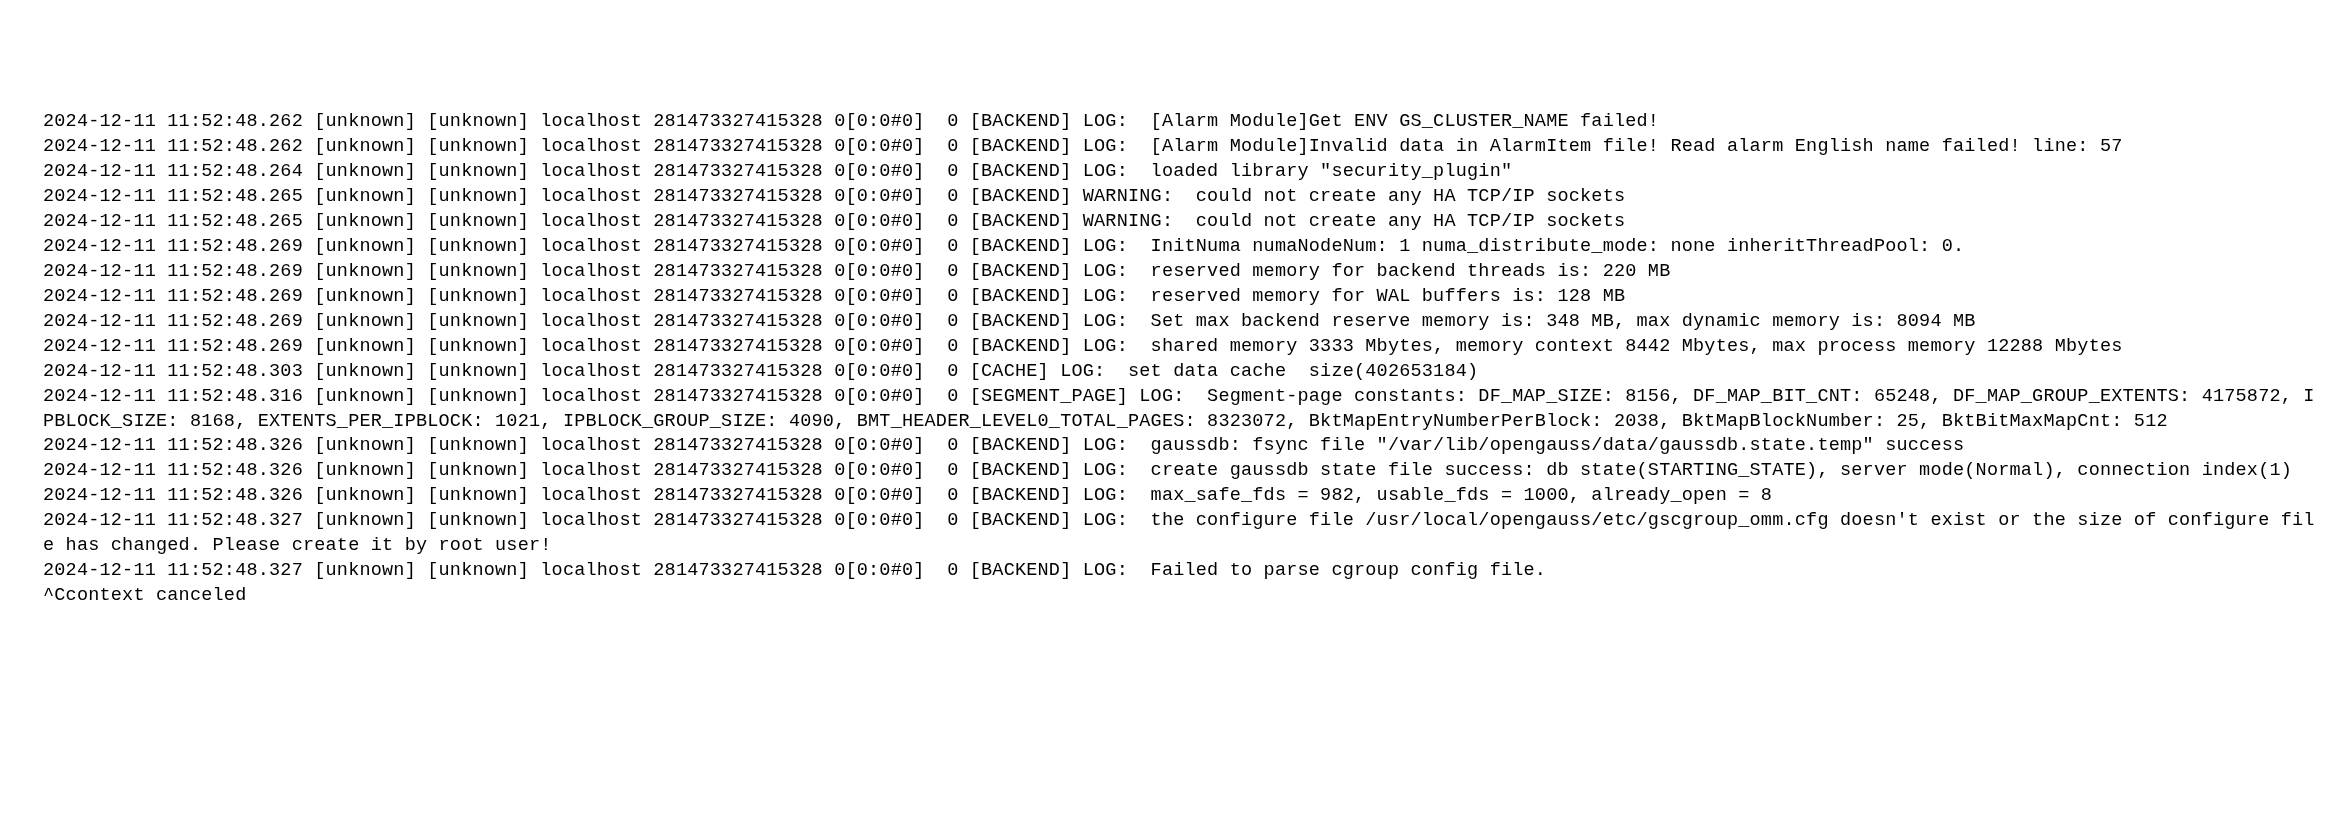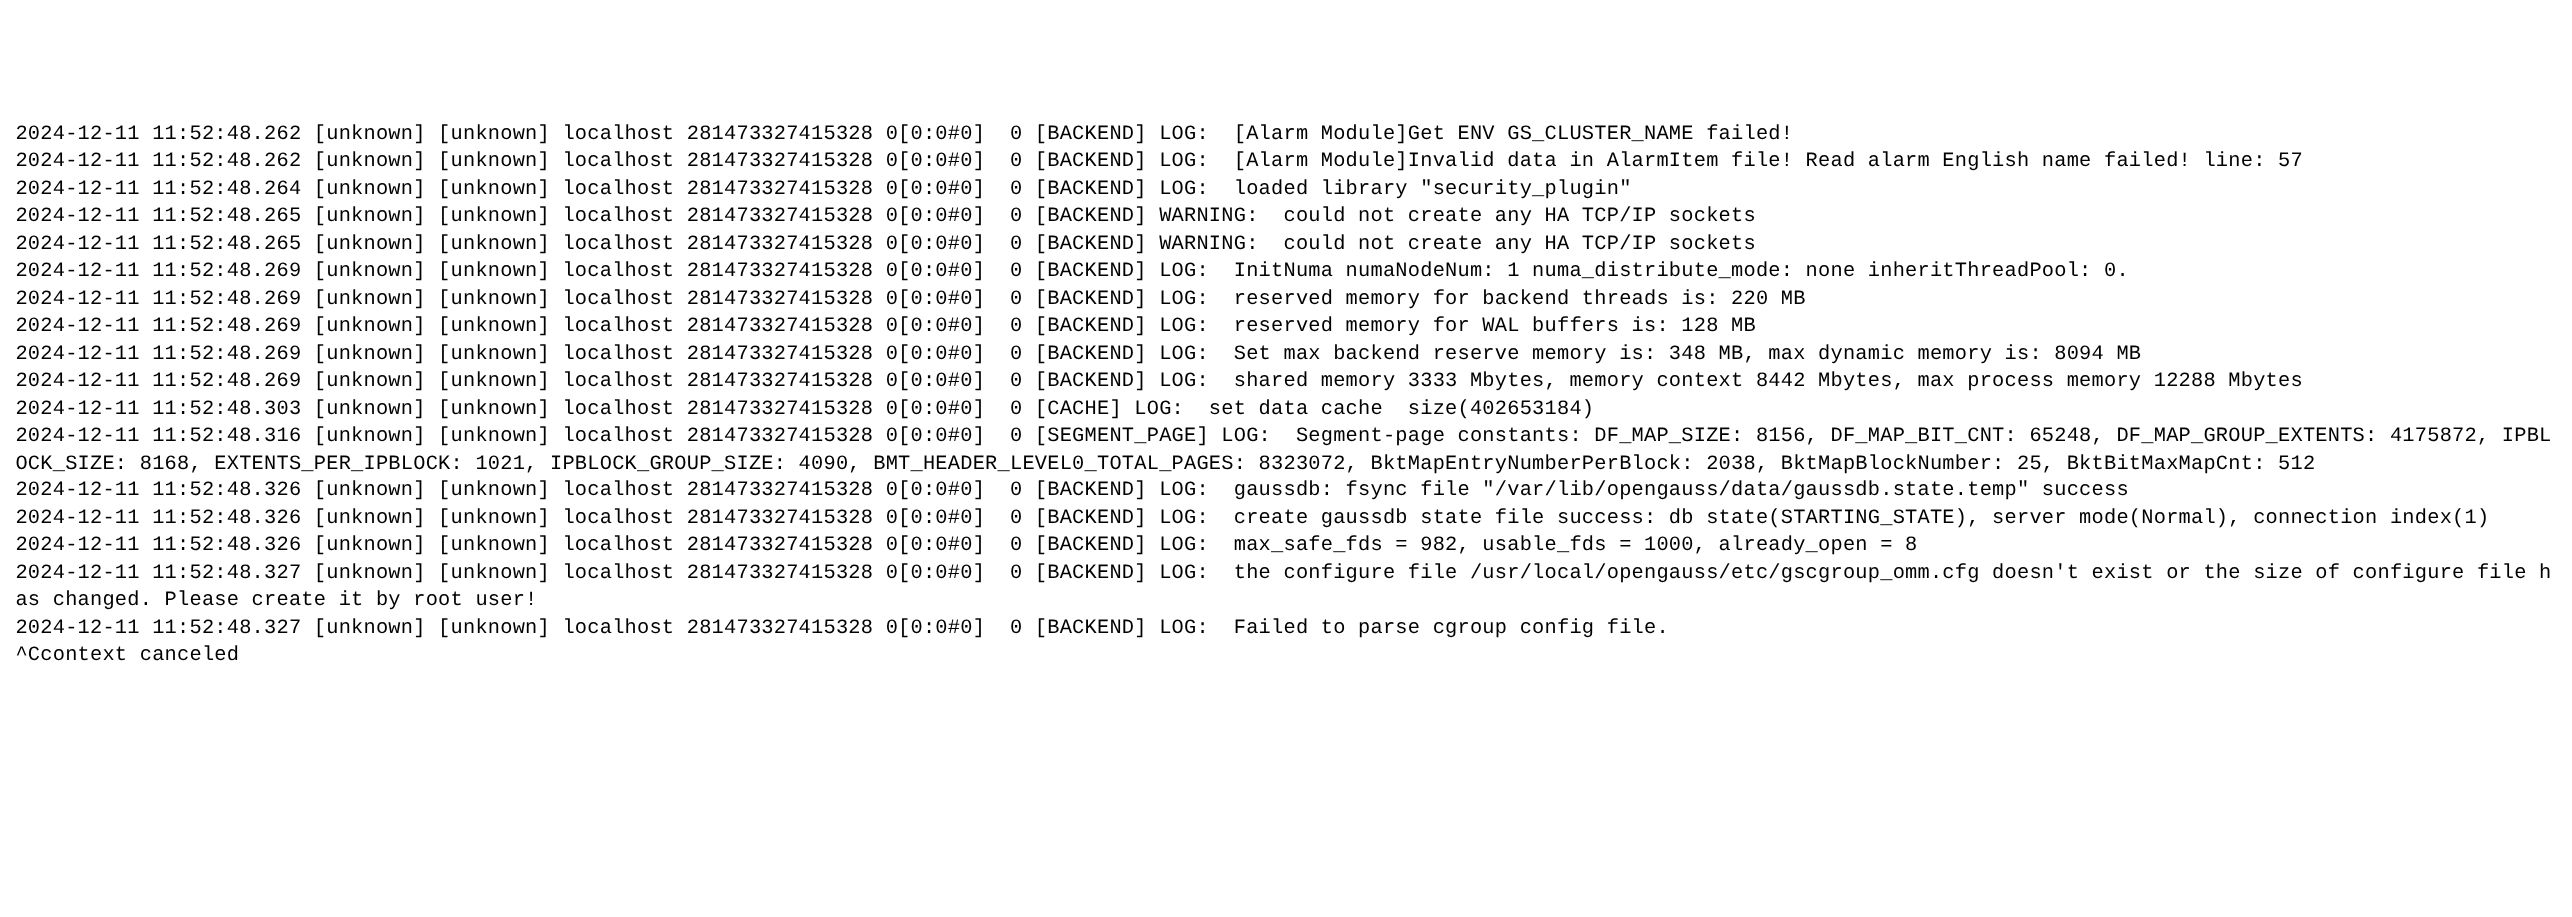--- a/index.html
+++ b/index.html
@@ -16,20 +16,21 @@
       padding: 10px 14px;
       white-space: pre-wrap;
       word-break: break-all;
       letter-spacing: 0.2px;
     }
     .log-output {
       display: block;
     }
     .line {
       display: block;
+      margin-left: 29px;
     }
   </style>
 </head>
 <body>
 
 
 
 <div class="log-output"><span class="line">2024-12-11 11:52:48.262 [unknown] [unknown] localhost 281473327415328 0[0:0#0]  0 [BACKEND] LOG:  [Alarm Module]Get ENV GS_CLUSTER_NAME failed!</span><span class="line"></span><span class="line">2024-12-11 11:52:48.262 [unknown] [unknown] localhost 281473327415328 0[0:0#0]  0 [BACKEND] LOG:  [Alarm Module]Invalid data in AlarmItem file! Read alarm English name failed! line: 57</span><span class="line"></span><span class="line">2024-12-11 11:52:48.264 [unknown] [unknown] localhost 281473327415328 0[0:0#0]  0 [BACKEND] LOG:  loaded library "security_plugin"</span><span class="line">2024-12-11 11:52:48.265 [unknown] [unknown] localhost 281473327415328 0[0:0#0]  0 [BACKEND] WARNING:  could not create any HA TCP/IP sockets</span><span class="line">2024-12-11 11:52:48.265 [unknown] [unknown] localhost 281473327415328 0[0:0#0]  0 [BACKEND] WARNING:  could not create any HA TCP/IP sockets</span><span class="line">2024-12-11 11:52:48.269 [unknown] [unknown] localhost 281473327415328 0[0:0#0]  0 [BACKEND] LOG:  InitNuma numaNodeNum: 1 numa_distribute_mode: none inheritThreadPool: 0.</span><span class="line">2024-12-11 11:52:48.269 [unknown] [unknown] localhost 281473327415328 0[0:0#0]  0 [BACKEND] LOG:  reserved memory for backend threads is: 220 MB</span><span class="line">2024-12-11 11:52:48.269 [unknown] [unknown] localhost 281473327415328 0[0:0#0]  0 [BACKEND] LOG:  reserved memory for WAL buffers is: 128 MB</span><span class="line">2024-12-11 11:52:48.269 [unknown] [unknown] localhost 281473327415328 0[0:0#0]  0 [BACKEND] LOG:  Set max backend reserve memory is: 348 MB, max dynamic memory is: 8094 MB</span><span class="line">2024-12-11 11:52:48.269 [unknown] [unknown] localhost 281473327415328 0[0:0#0]  0 [BACKEND] LOG:  shared memory 3333 Mbytes, memory context 8442 Mbytes, max process memory 12288 Mbytes</span><span class="line">2024-12-11 11:52:48.303 [unknown] [unknown] localhost 281473327415328 0[0:0#0]  0 [CACHE] LOG:  set data cache  size(402653184)</span><span class="line">2024-12-11 11:52:48.316 [unknown] [unknown] localhost 281473327415328 0[0:0#0]  0 [SEGMENT_PAGE] LOG:  Segment-page constants: DF_MAP_SIZE: 8156, DF_MAP_BIT_CNT: 65248, DF_MAP_GROUP_EXTENTS: 4175872, IPBLOCK_SIZE: 8168, EXTENTS_PER_IPBLOCK: 1021, IPBLOCK_GROUP_SIZE: 4090, BMT_HEADER_LEVEL0_TOTAL_PAGES: 8323072, BktMapEntryNumberPerBlock: 2038, BktMapBlockNumber: 25, BktBitMaxMapCnt: 512</span><span class="line">2024-12-11 11:52:48.326 [unknown] [unknown] localhost 281473327415328 0[0:0#0]  0 [BACKEND] LOG:  gaussdb: fsync file "/var/lib/opengauss/data/gaussdb.state.temp" success</span><span class="line">2024-12-11 11:52:48.326 [unknown] [unknown] localhost 281473327415328 0[0:0#0]  0 [BACKEND] LOG:  create gaussdb state file success: db state(STARTING_STATE), server mode(Normal), connection index(1)</span><span class="line">2024-12-11 11:52:48.326 [unknown] [unknown] localhost 281473327415328 0[0:0#0]  0 [BACKEND] LOG:  max_safe_fds = 982, usable_fds = 1000, already_open = 8</span><span class="line">2024-12-11 11:52:48.327 [unknown] [unknown] localhost 281473327415328 0[0:0#0]  0 [BACKEND] LOG:  the configure file /usr/local/opengauss/etc/gscgroup_omm.cfg doesn't exist or the size of configure file has changed. Please create it by root user!</span><span class="line">2024-12-11 11:52:48.327 [unknown] [unknown] localhost 281473327415328 0[0:0#0]  0 [BACKEND] LOG:  Failed to parse cgroup config file.</span><span class="line">^Ccontext canceled</span></div>
 
 

